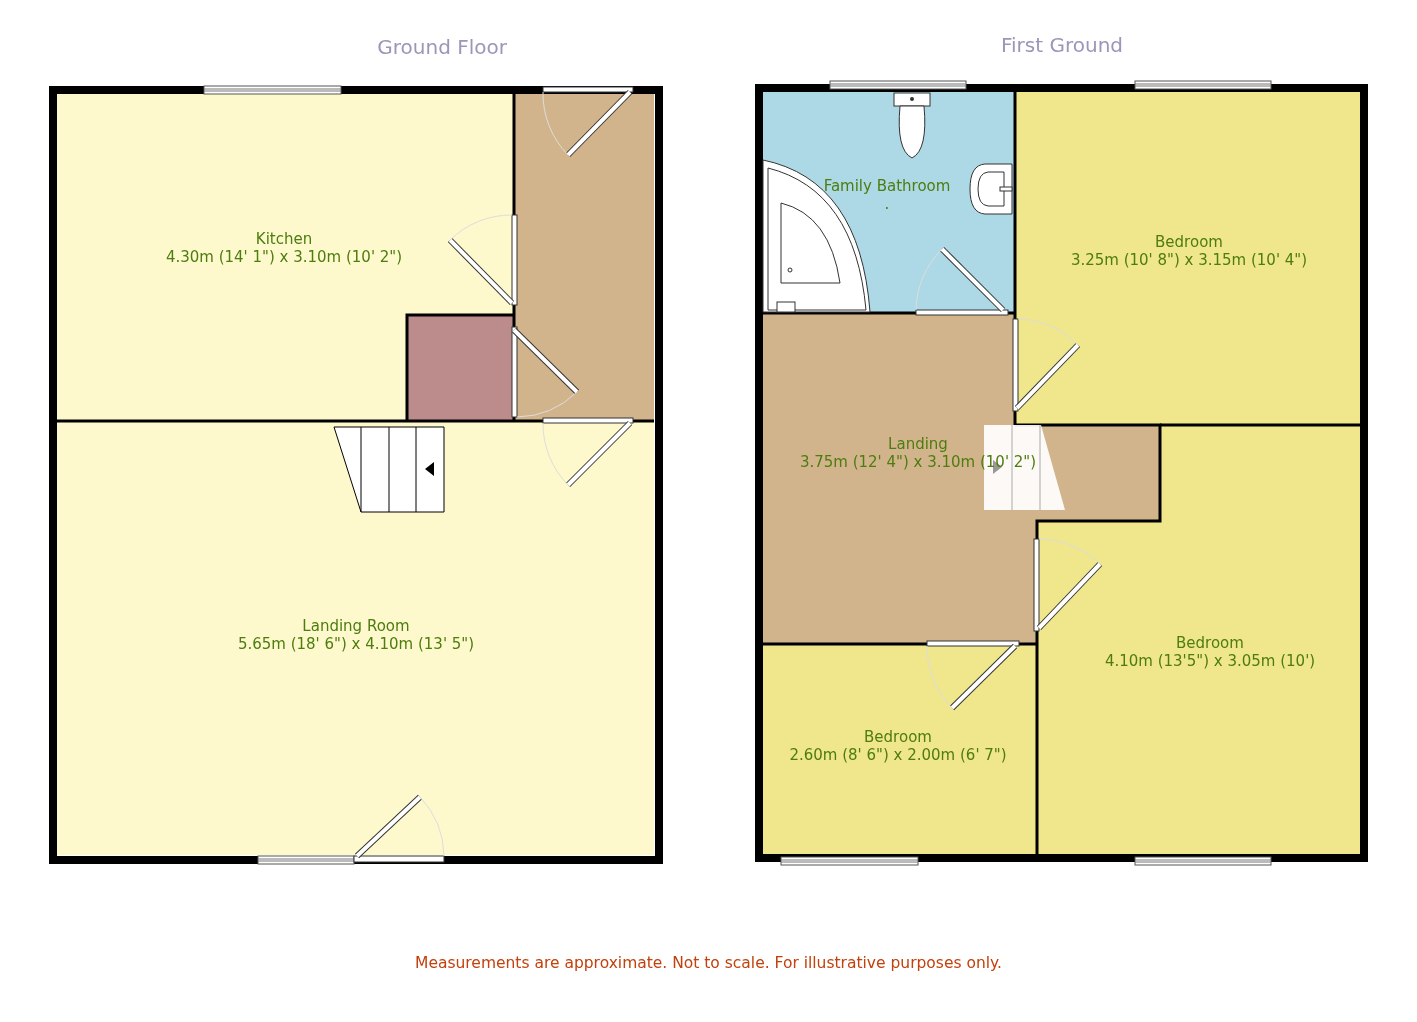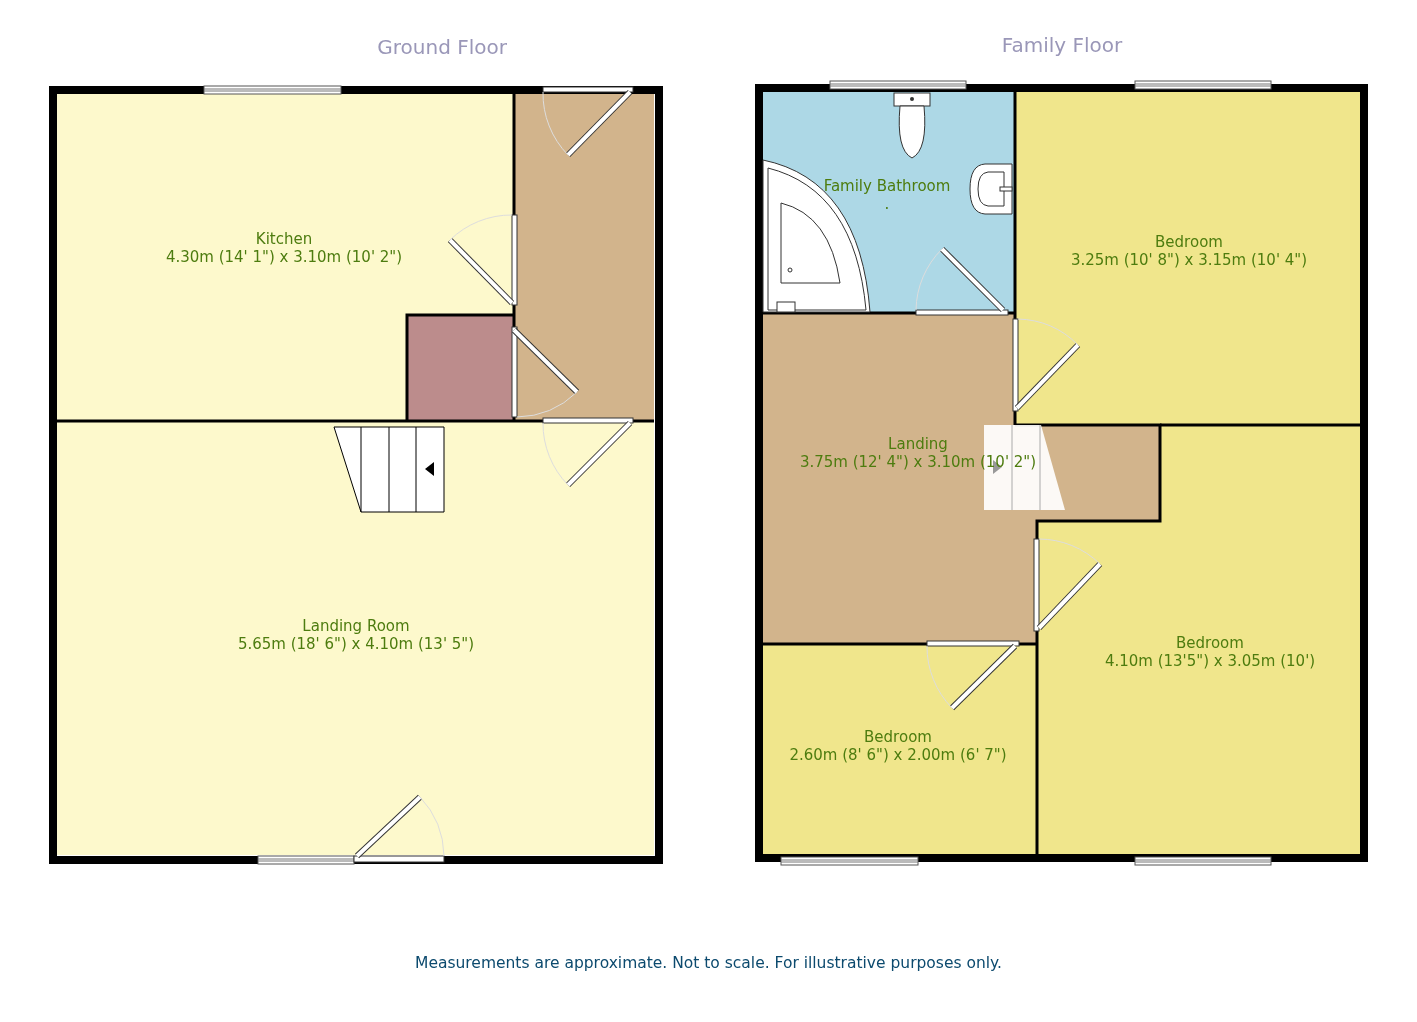--- a/index.html
+++ b/index.html
@@ -1,27 +1,27 @@
 <!DOCTYPE html>
 <html><head>
 <meta charset="utf-8">
 <style>
   html, body { margin: 0; padding: 0; background: #ffffff; }
   body { width: 1417px; height: 1022px; position: relative; overflow: hidden;
          font-family: "DejaVu Sans", sans-serif; }
   .floor-title { position: absolute; font-size: 20px; color: #9a97b8; text-align: center; width: 300px; }
   .plan { position: absolute; left: 0; top: 0; }
   .room-label { position: absolute; text-align: center; font-size: 15px; color: #4d7c0f; line-height: 18px; white-space: nowrap; transform: translateX(-50%); }
-  .disclaimer { position: absolute; top: 954px; left: 0; width: 1417px; text-align: center; font-size: 15.5px; color: #0c4a6e; }
+  .disclaimer { position: absolute; top: 954px; left: 0; width: 1417px; text-align: center; font-size: 15.5px; color: #c2410c; }
 </style>
 </head>
 <body>
 
 <div class="floor-title" style="left:207px; top:35px;text-align:right;">Ground Floor</div>
-<div class="floor-title" style="left:912px; top:33px;">Family Floor</div>
+<div class="floor-title" style="left:912px; top:33px;">First Ground</div>
 
 <svg class="plan" width="1417" height="1022" viewBox="0 0 1417 1022">
   <g>
     <rect x="57" y="94" width="457" height="327" fill="#fdf9cc"></rect>
   </g>
   <g>
     <rect x="514" y="94" width="140" height="327" fill="#d2b48c"></rect>
   </g>
   <g>
     <rect x="407" y="315" width="107" height="106" fill="#bc8c8c"></rect>

